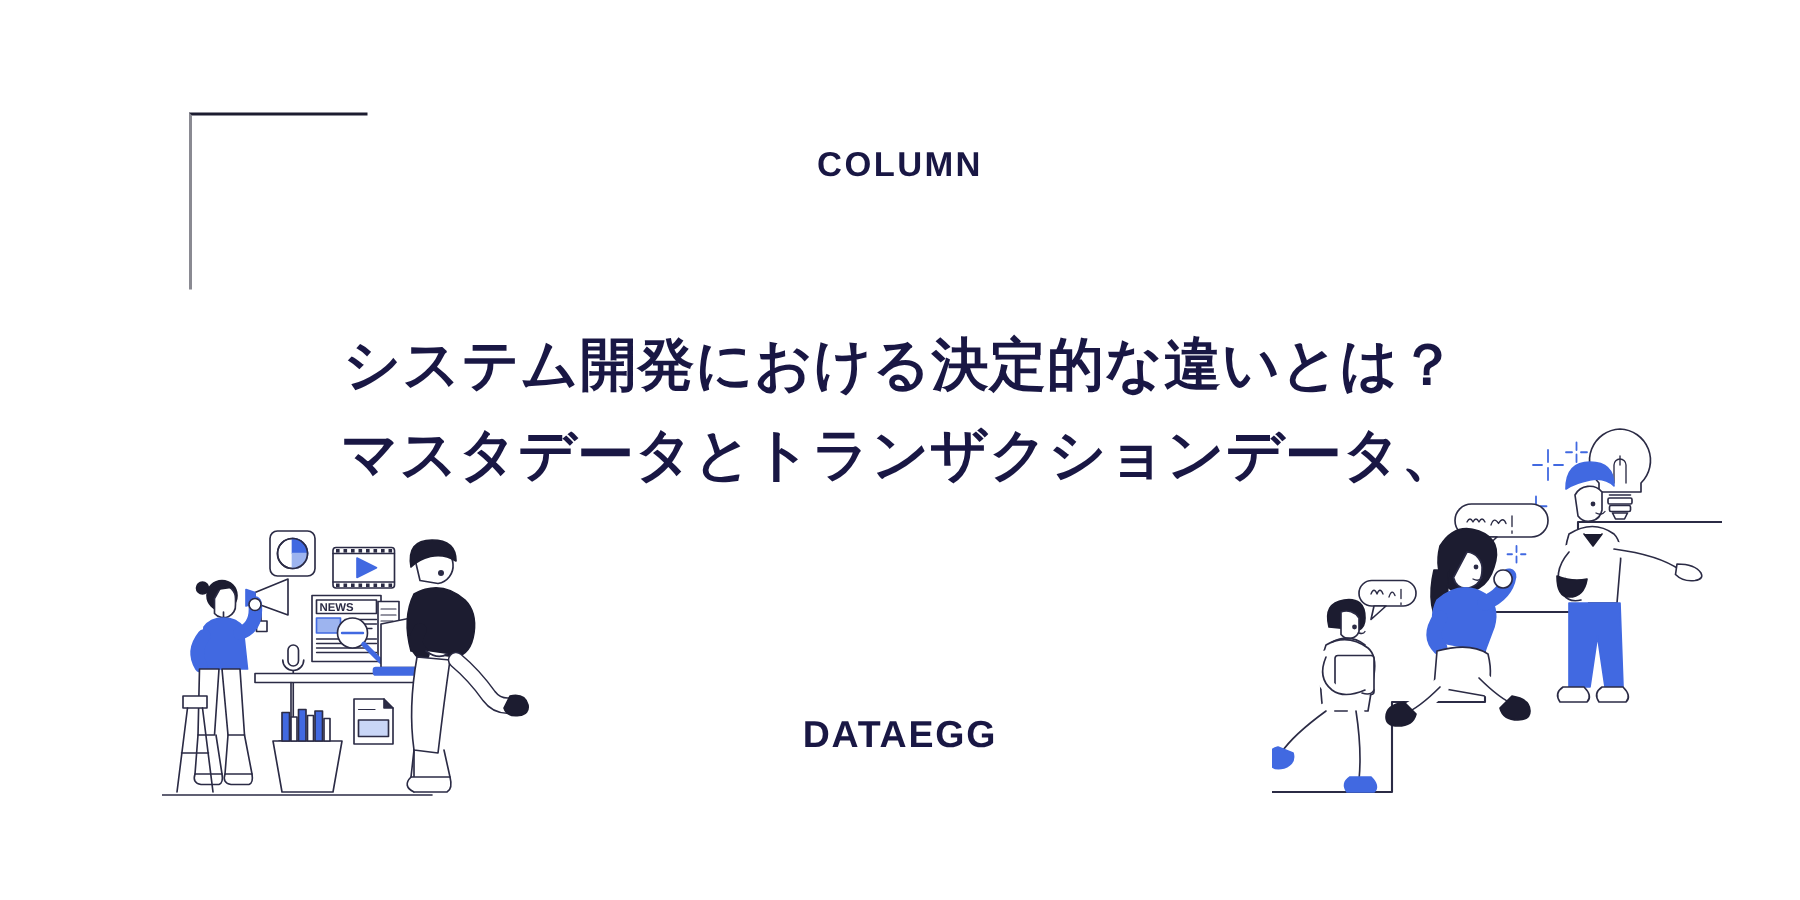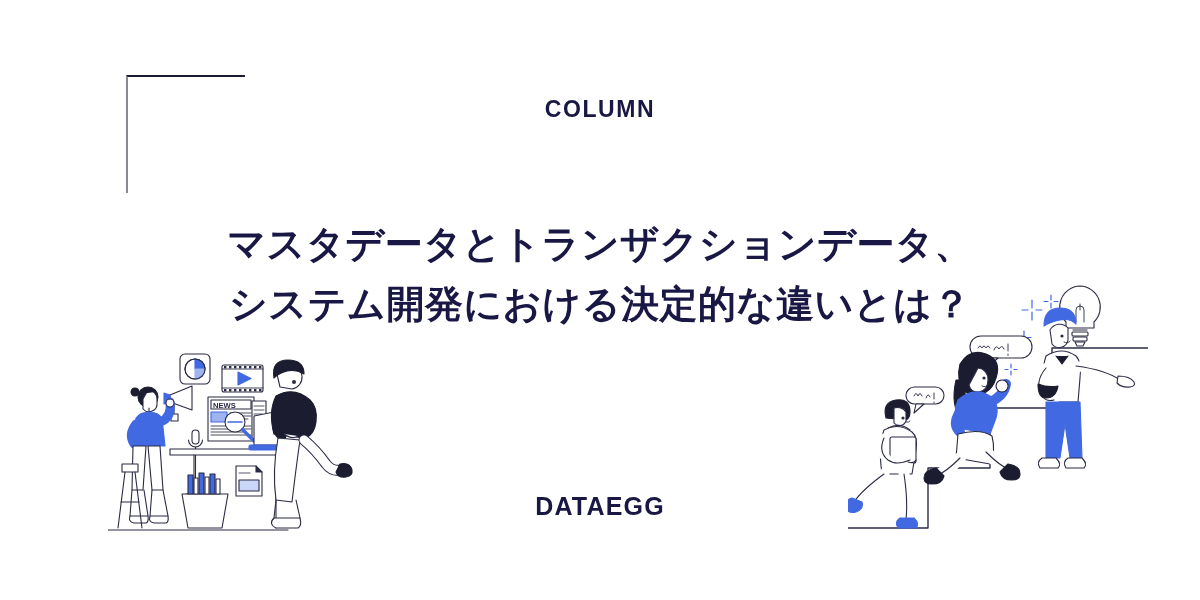--- a/index.html
+++ b/index.html
@@ -47,21 +47,21 @@
     font-weight:bold;
     line-height:60px;
     letter-spacing:0.5px;
     white-space:nowrap;
   }
   .title .tline{ display:block; }
 
   
   .brand{
     position:absolute;
-    left:0; right:0; top:494px;
+    left:0; right:0; top:478px;
     text-align:center;
     color:#191744;
     font-size:25px;
     font-weight:bold;
     letter-spacing:1.2px;
     line-height:1;
   }
 
   
   .illus-left{
@@ -79,22 +79,22 @@
 </head>
 <body>
 
 <div id="page">
 
   <div class="corner-bracket"></div>
 
   <div class="eyebrow">COLUMN</div>
 
   <div class="title">
+    <span class="tline">システム開発における決定的な違いとは？</span>
     <span class="tline">マスタデータとトランザクションデータ、</span>
-    <span class="tline">システム開発における決定的な違いとは？</span>
   </div>
 
   <div class="brand">DATAEGG</div>
 
   <div class="illus-left">
     <svg viewBox="0 0 262 205" xmlns="http://www.w3.org/2000/svg">
       <g fill="none" stroke="#2b2b45" stroke-width="1.1" stroke-linecap="round" stroke-linejoin="round">
 
         <line x1="-2" y1="188" x2="180" y2="188" stroke="#2b2b45" stroke-width="1.1"></line>
 

